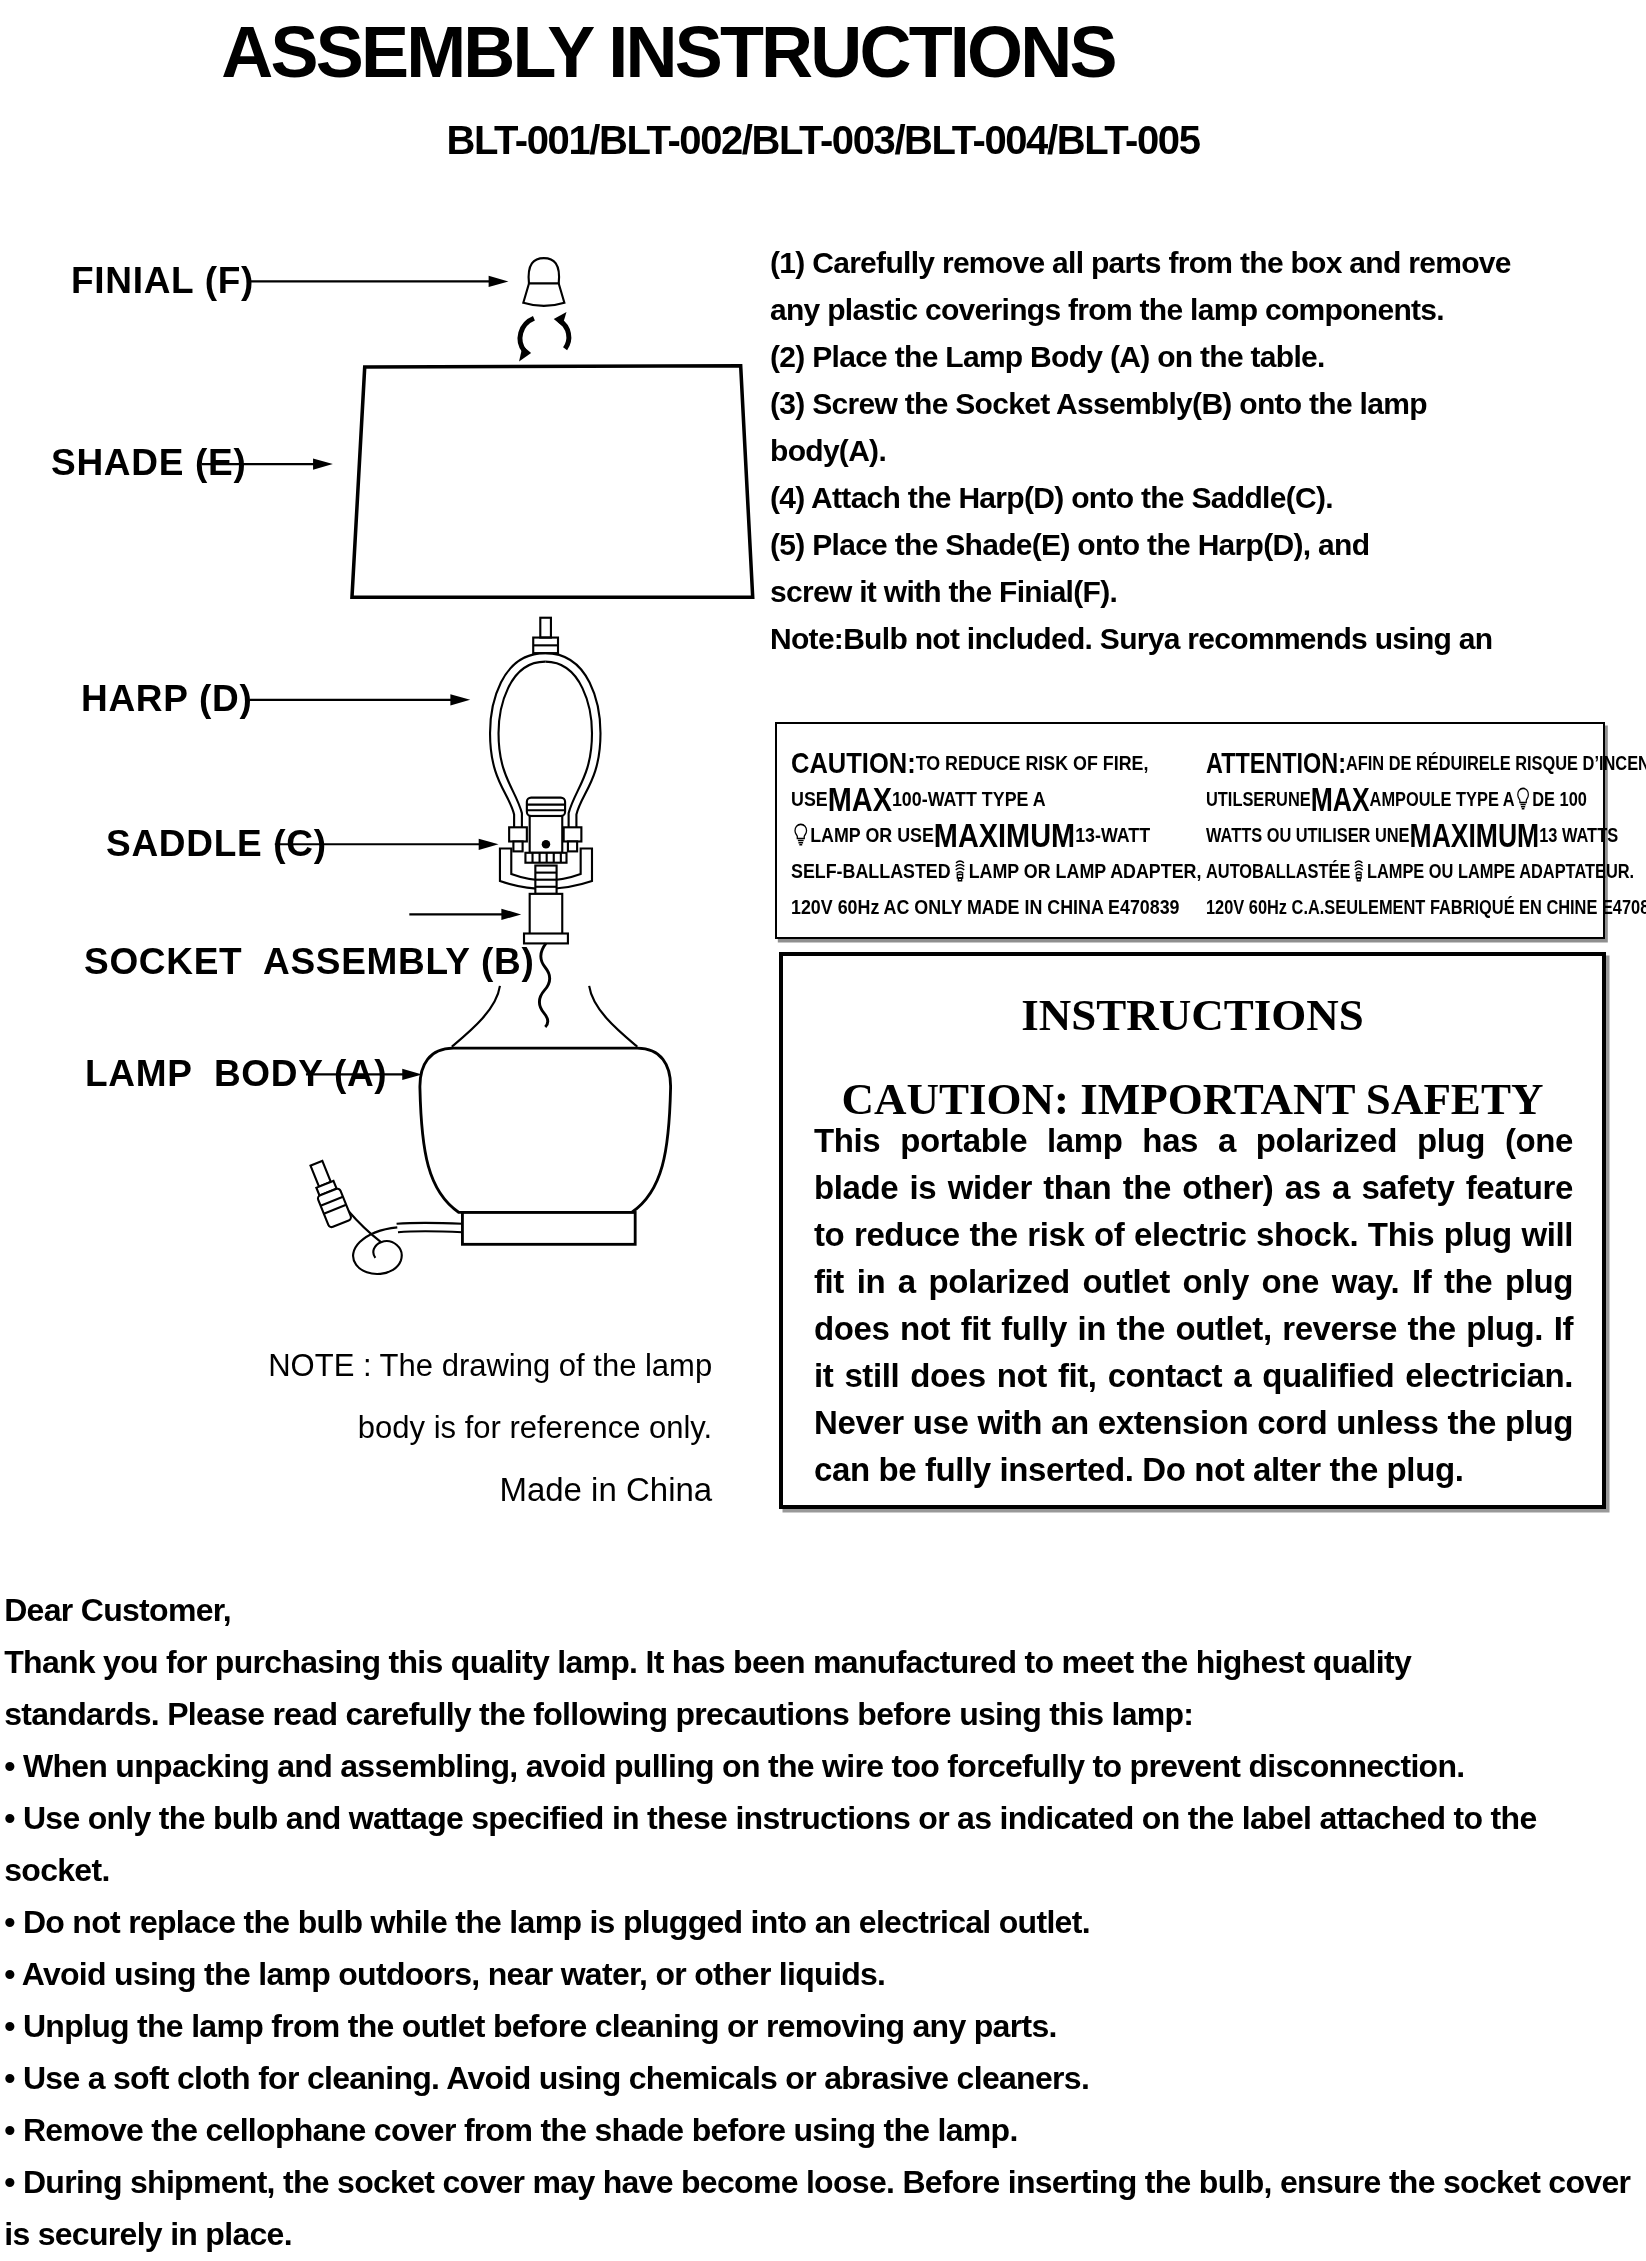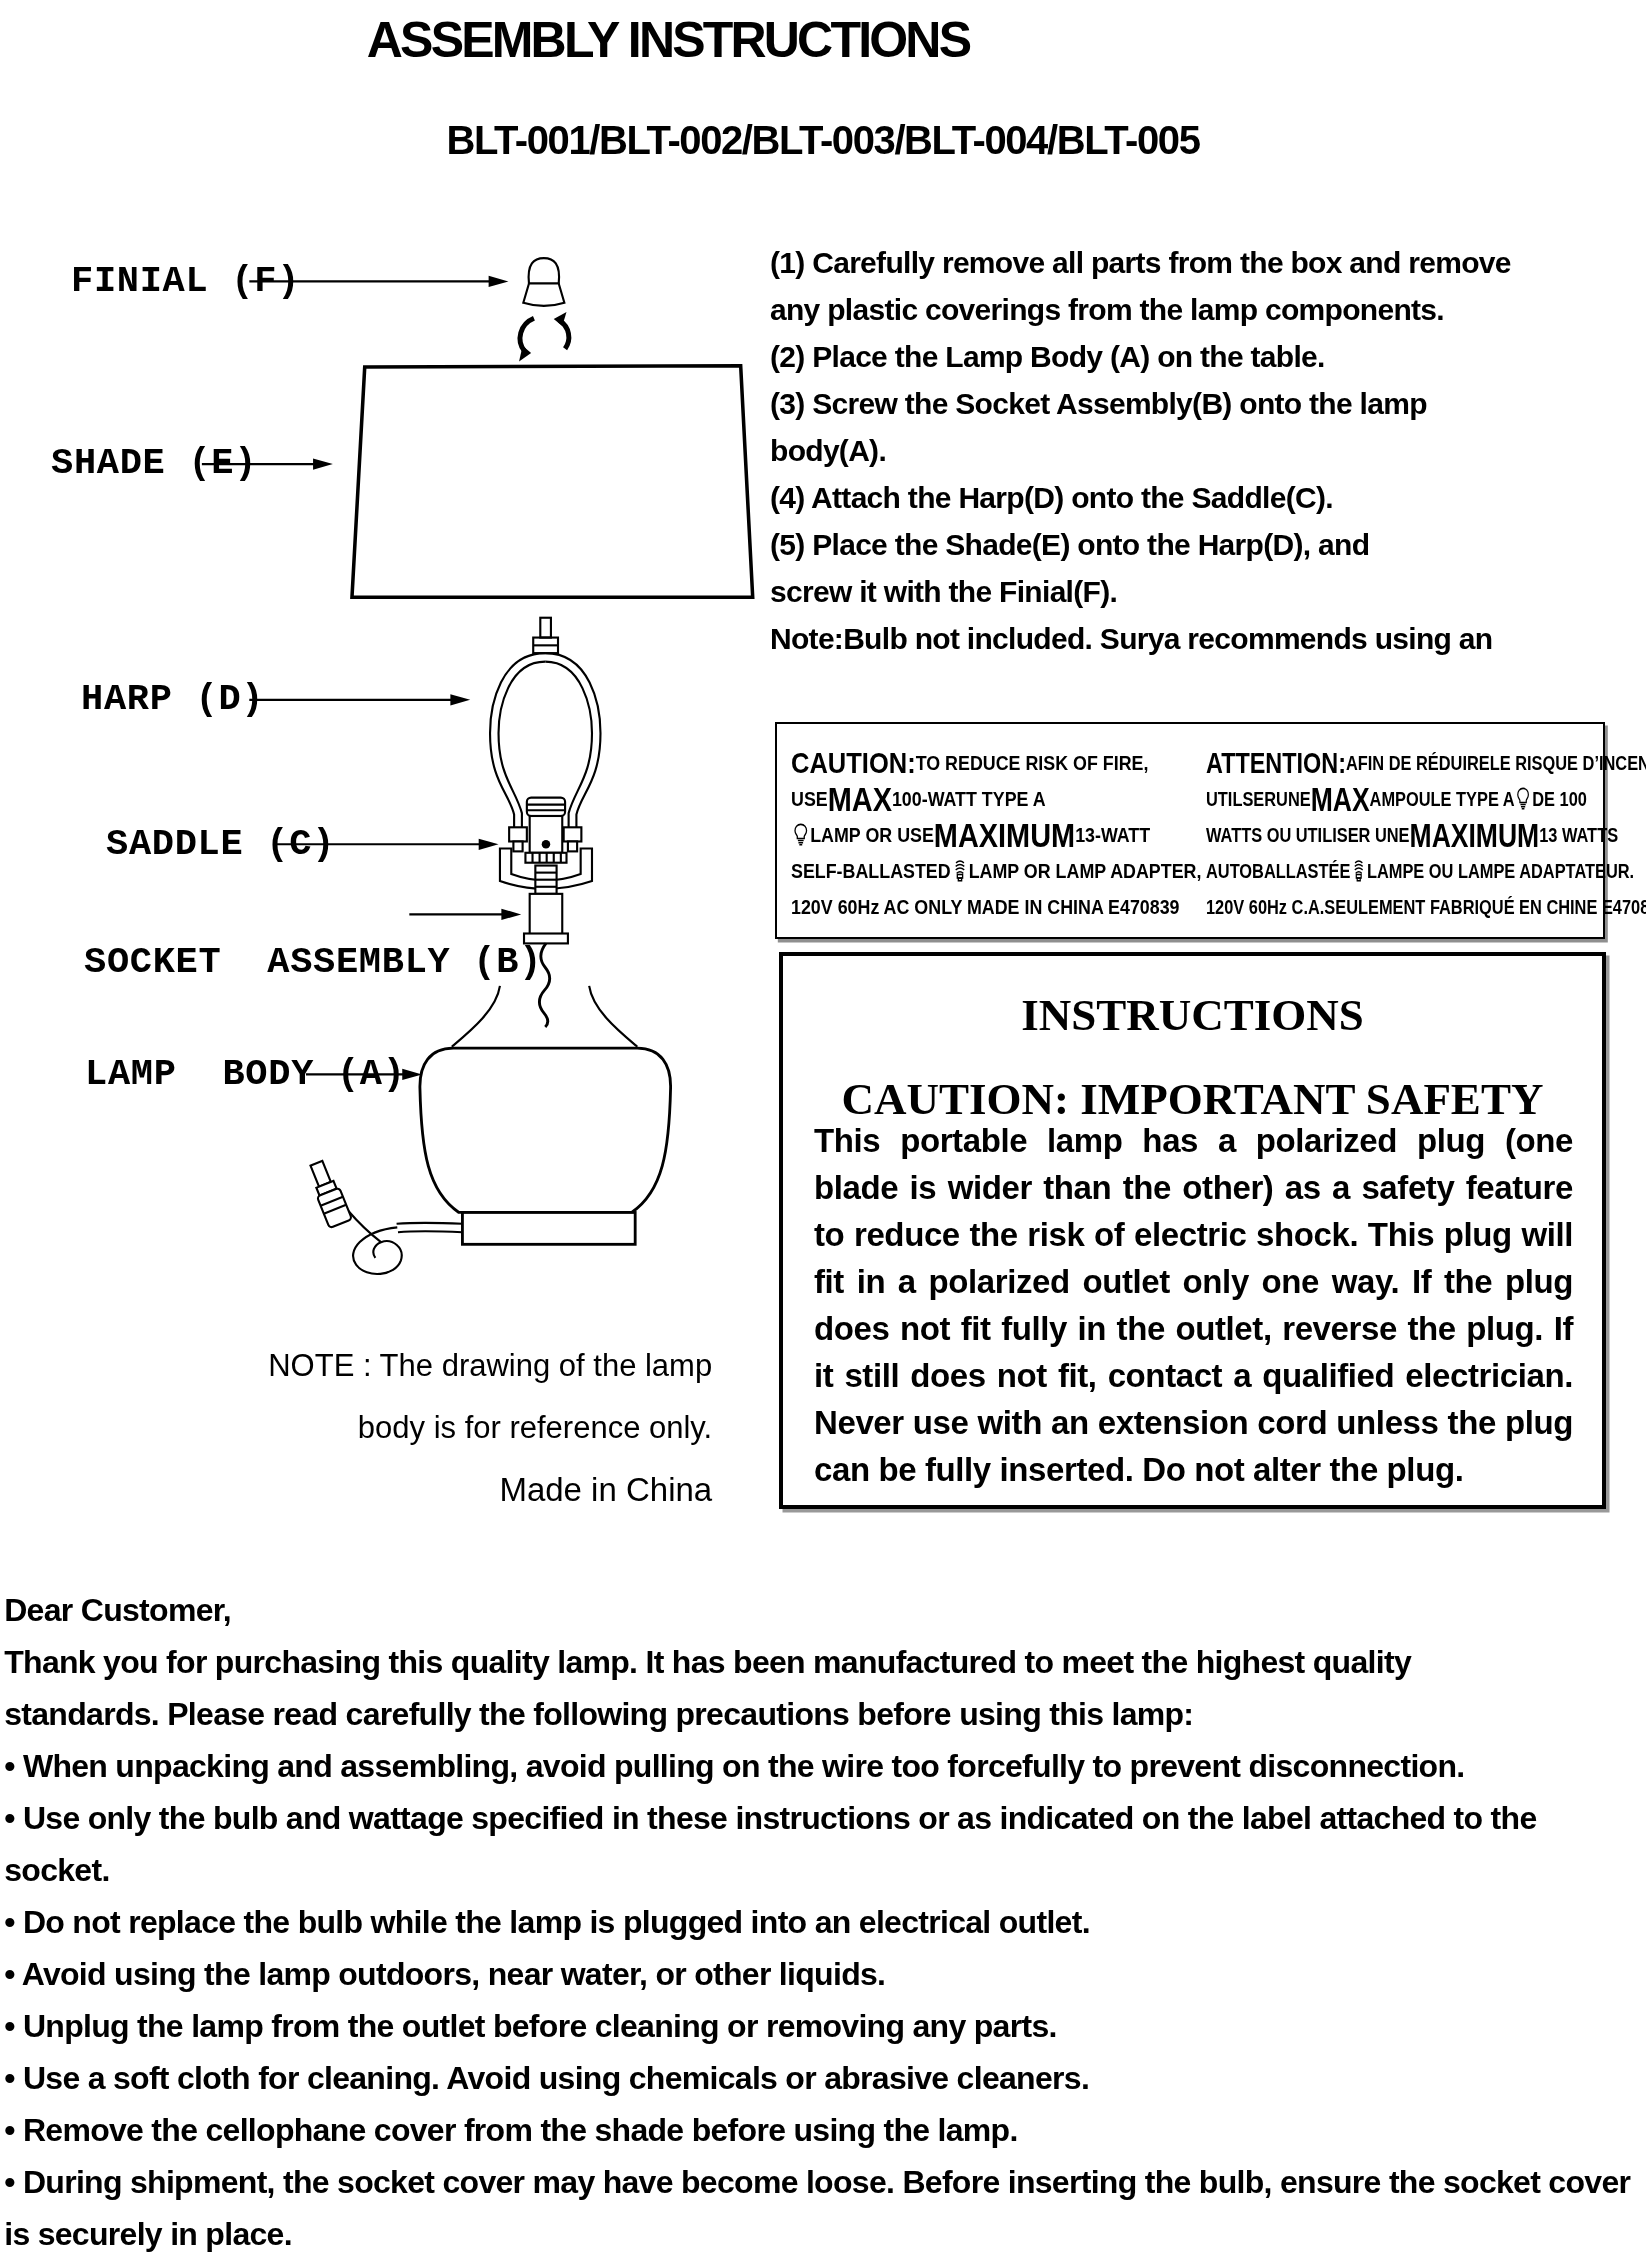--- a/index.html
+++ b/index.html
@@ -1,22 +1,22 @@
 <!DOCTYPE html>
 <html style="font-size:11.3px"><head>
 <meta charset="utf-8">
 <style>
   html,body{margin:0;padding:0;background:#ffffff;}
   body{width:1646px;height:2261px;position:relative;font-family:"Liberation Sans",sans-serif;color:#000;}
   .abs{position:absolute;}
   
-  .title{left:0;top:11.3px;width:1336px;text-align:center;font-weight:bold;font-size:50px;letter-spacing:-2.8px;white-space:nowrap;}
+  .title{left:0;top:11.3px;width:1336px;text-align:center;font-weight:bold;font-size:72px;letter-spacing:-2.8px;white-space:nowrap;}
   .subtitle{left:0;top:118px;width:1646px;text-align:center;font-weight:bold;font-size:40px;letter-spacing:-1.4px;white-space:nowrap;}
   
-  .dlabel{font-family:Liberation Mono, monospace;font-weight:bold;font-size:37px;letter-spacing:0.7px;white-space:pre;}
+  .dlabel{font-family:Liberation Sans, sans-serif;font-weight:bold;font-size:37px;letter-spacing:0.7px;white-space:pre;}
   
   .steps{left:770px;top:239px;width:867px;}
   .step-line{font-weight:bold;font-size:30px;letter-spacing:-0.7px;line-height:47px;white-space:nowrap;}
   
   .cbox{left:775px;top:722px;width:830px;height:217px;border:2.8px solid #000;box-sizing:border-box;background:#fff;box-shadow:2.8px 3.5px 0 #8f8f8f;}
   .ccols{position:absolute;left:14px;top:21px;display:flex;}
   .ccol{width:415px;}
   .cline{white-space:nowrap;line-height:36px;height:36px;transform-origin:0 50%;display:flex;align-items:center;}
   .ccol-en .cline{transform:scaleX(0.85);}
   .ccol-fr .cline{transform:scaleX(0.78);}

